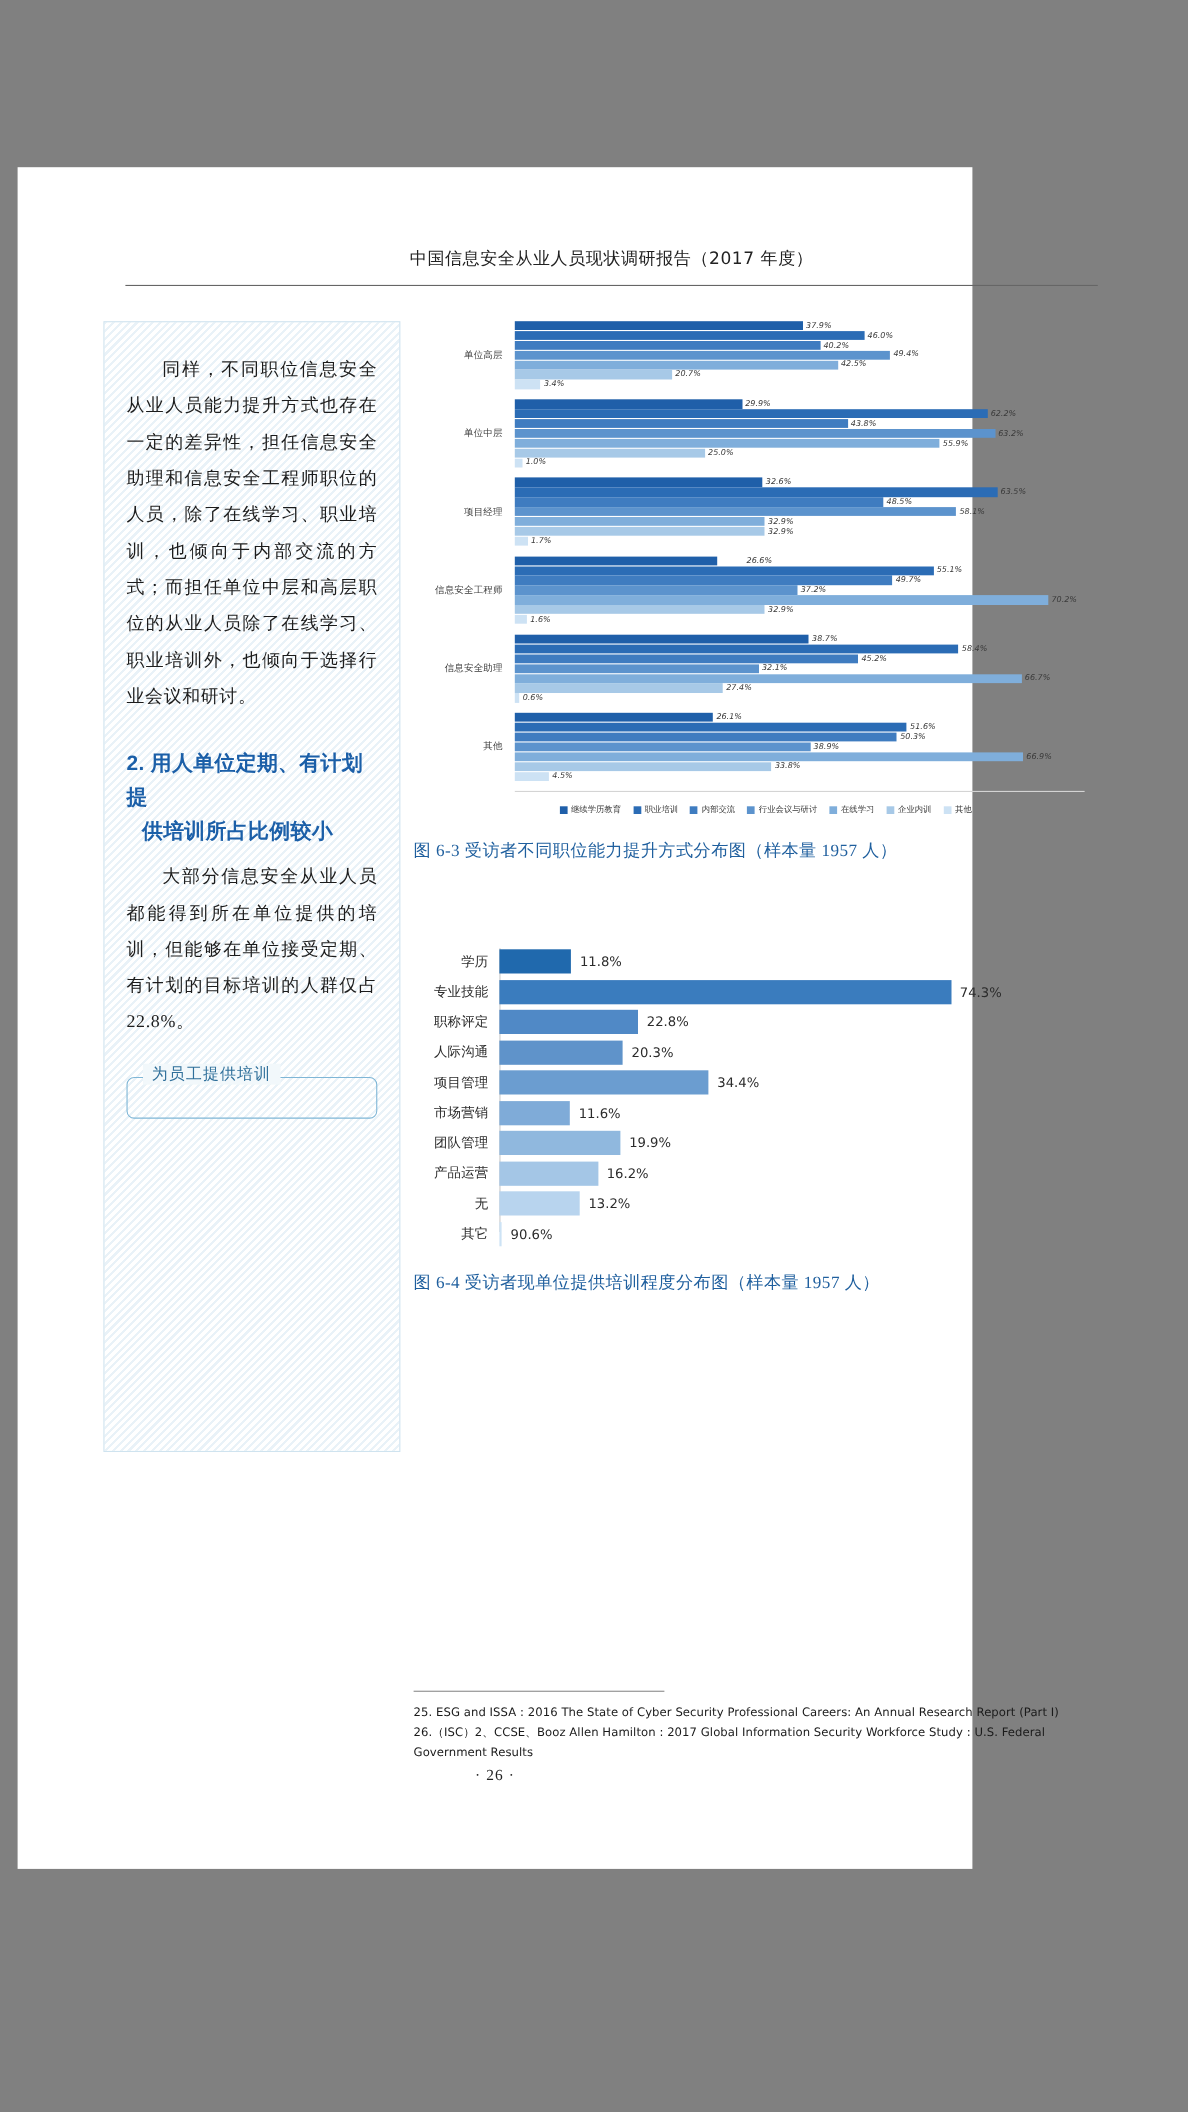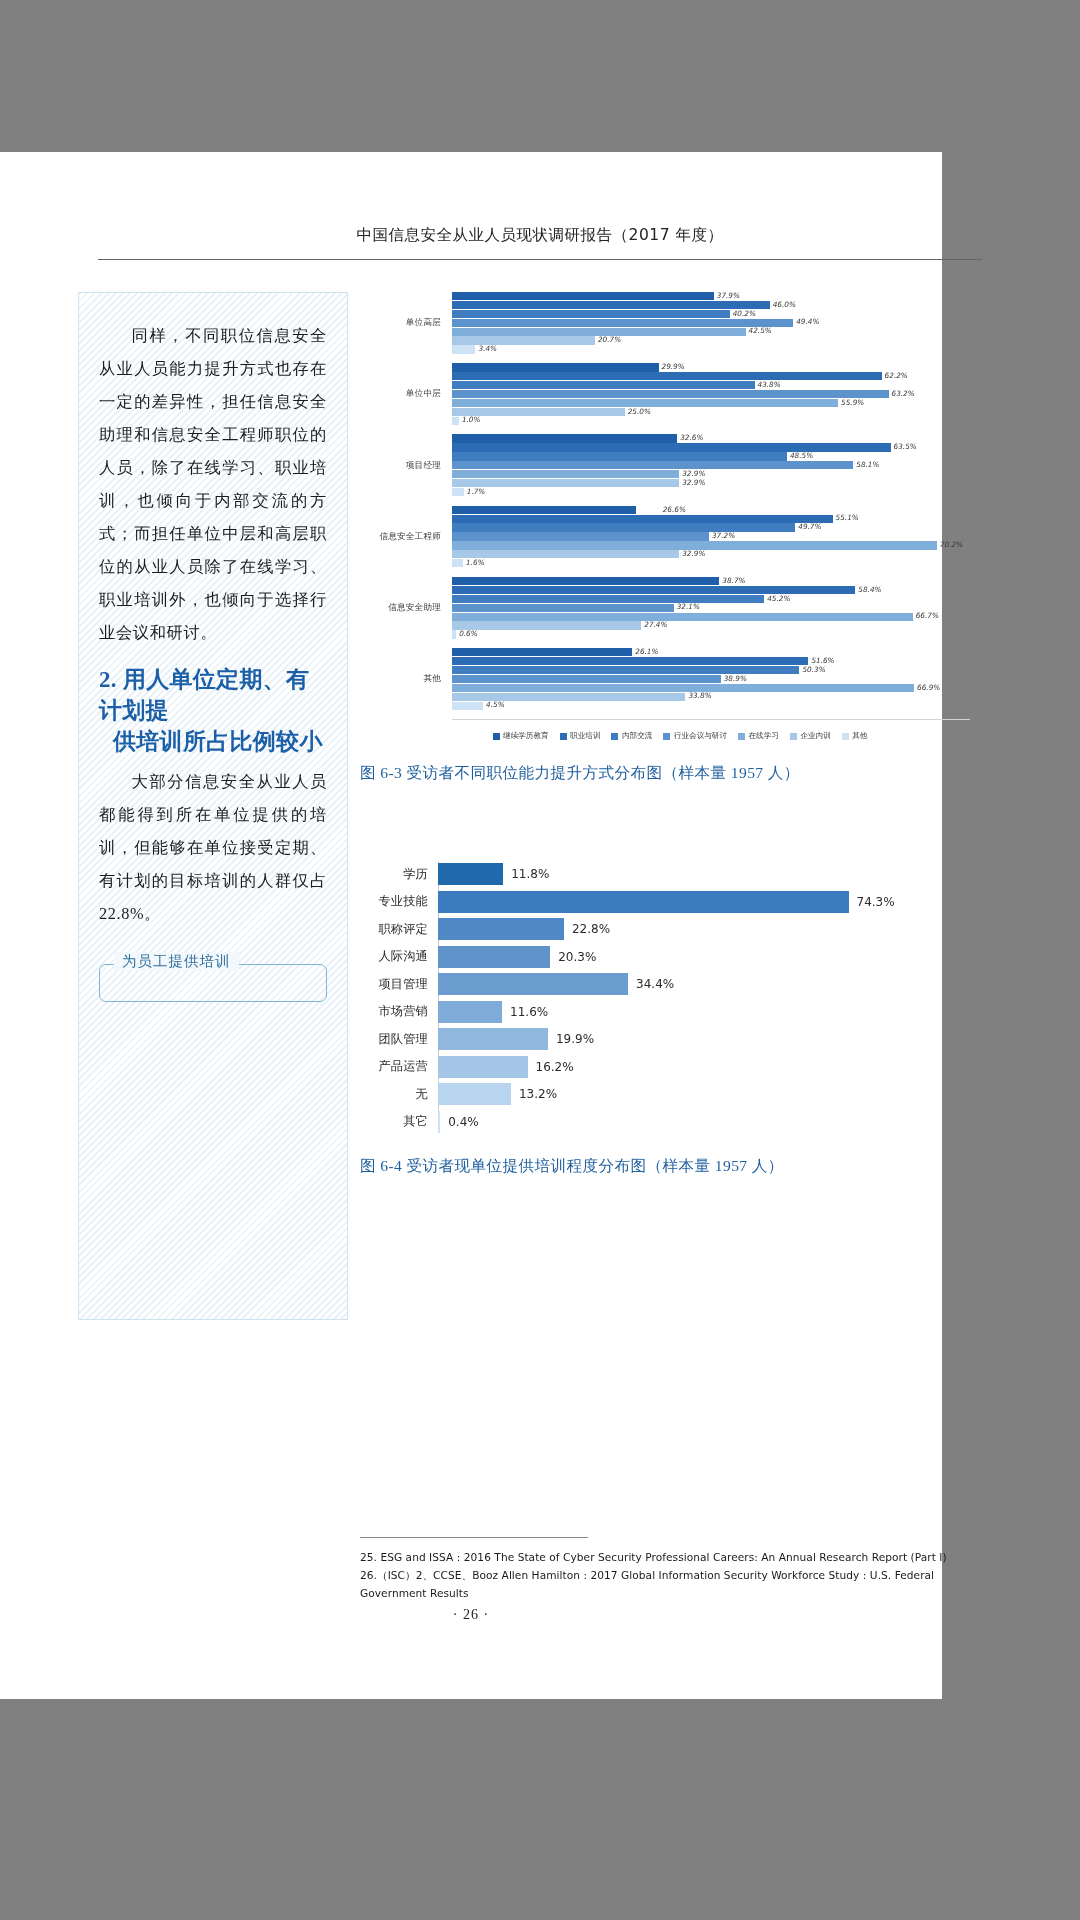--- a/index.html
+++ b/index.html
@@ -9,22 +9,22 @@
     font-family: "Liberation Serif", "DejaVu Serif", serif;
     overflow: hidden;
   }
   #viewport {
     position: relative;
     width: 1080px; height: 1920px;
     background: #808080;
   }
   #page {
     position: absolute;
-    left: 0; top: 152px;
-    width: 942px; height: 1547px;
+    left: 16px; top: 152px;
+    width: 868px; height: 1547px;
     background: #ffffff;
   }
 
   
   .hdr-wrap {
     position: absolute;
     left: 98px; top: 73px;
     width: 884px;
   }
   .hdr-title {
@@ -61,25 +61,25 @@
     font-family: "Liberation Serif", "DejaVu Serif", serif;
     font-size: 16.3px;
     line-height: 33px;
     color: #1c1c1c;
     text-align: justify;
     letter-spacing: 0.6px;
   }
   .cn-body.indent { text-indent: 2em; }
 
   .side-h2 {
-    margin-top: 15px;
+    margin-top: 30px;
     margin-bottom: 8px;
-    font-family: Liberation Serif, serif;
+    font-family: Liberation Sans, sans-serif;
     font-weight: bold;
-    font-size: 23px;
+    font-size: 19px;
     line-height: 31px;
     color: #1b5fa8;
     letter-spacing: 0.3px;
   }
   .side-h2 .l2 { display: block; padding-left: 14px; }
 
   
   .callout {
     position: relative;
     margin-top: 34px;
@@ -560,21 +560,21 @@
             <div class="c2-cat">无</div>
             <div class="c2-track">
               <div class="c2-bar" style="width: 16.5%; background: rgb(184, 212, 238);"></div>
               <span class="c2-val" style="left: calc(16.5% + 8px);">13.2%</span>
             </div>
           </div>
           <div class="c2-row">
             <div class="c2-cat">其它</div>
             <div class="c2-track">
               <div class="c2-bar" style="width: 0.5%; background: rgb(205, 227, 245);"></div>
-              <span class="c2-val" style="left: calc(0.5% + 8px);">0.4%</span>
+              <span class="c2-val" style="left: calc(0.5% + 8px);">90.6%</span>
             </div>
           </div>
         </div>
       <div class="fig-cap">图 6-4 受访者现单位提供培训程度分布图（样本量 1957 人）</div>
 
     </div>
 
     <div class="footnotes">
       <div class="fn-rule"></div>
       <div class="fn-line">25. ESG and ISSA : 2016 The State of Cyber Security Professional Careers: An Annual Research Report (Part I)</div>

